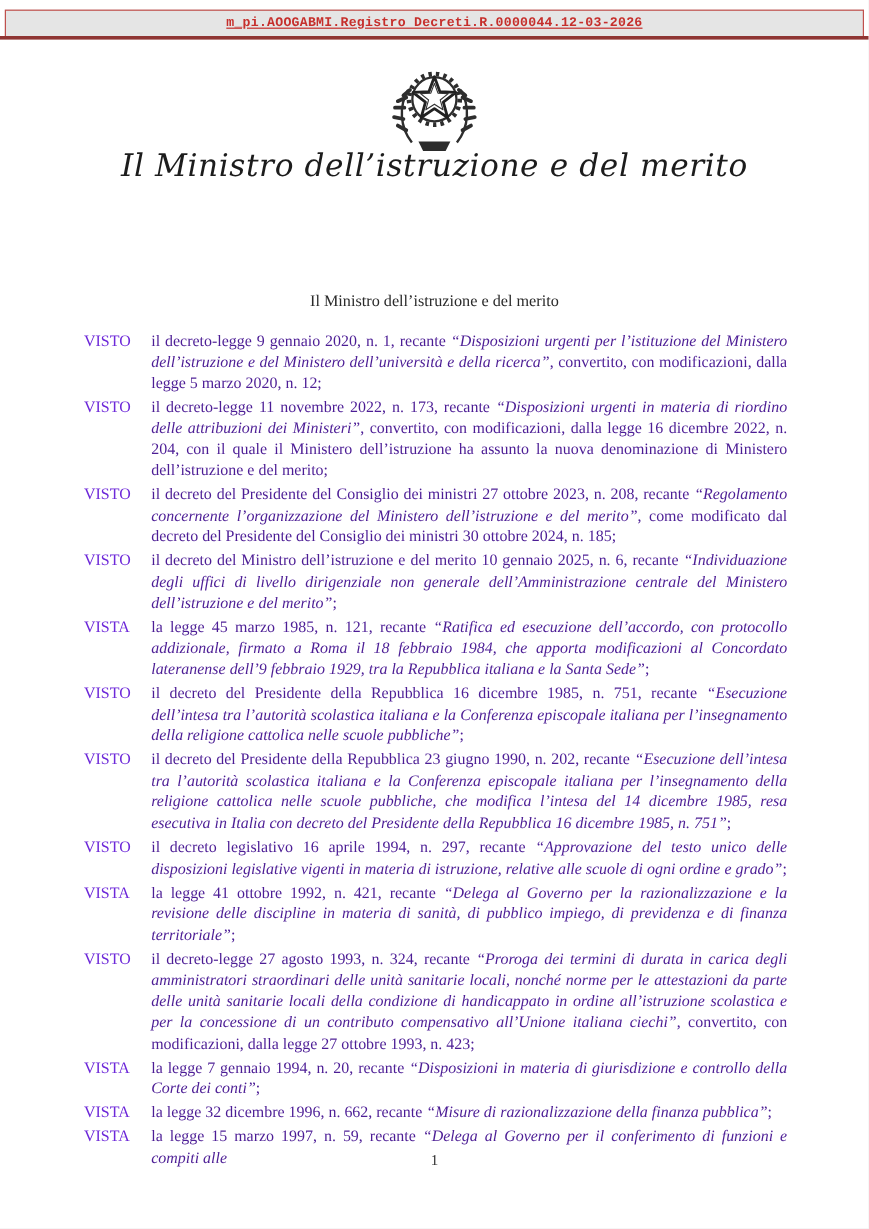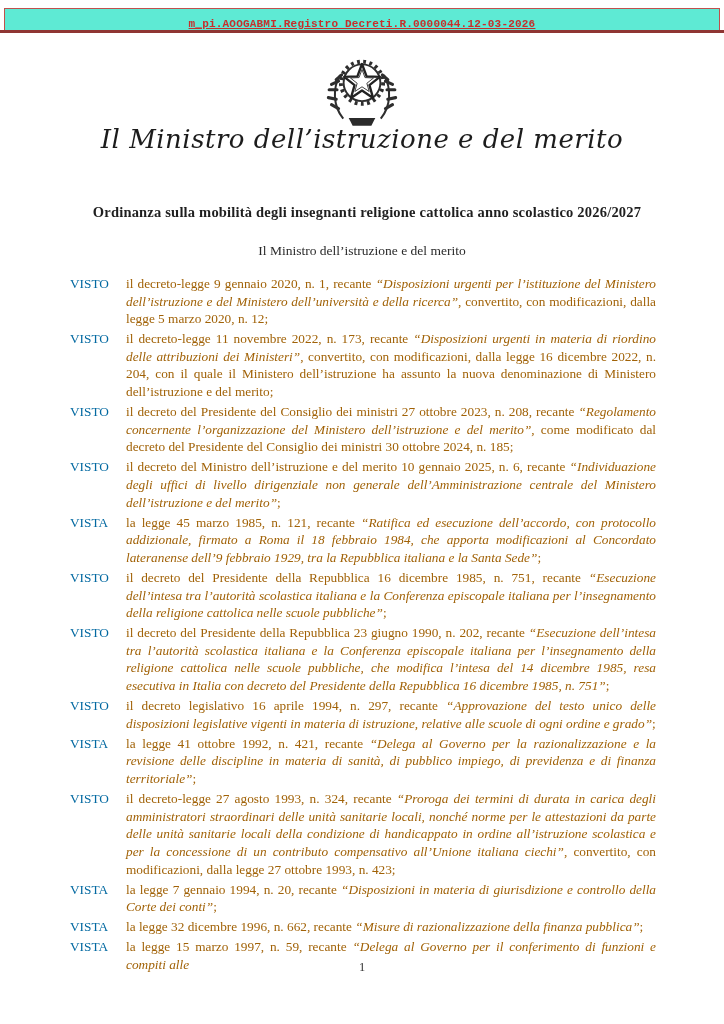--- a/index.html
+++ b/index.html
@@ -5,22 +5,22 @@
   html,body { margin:0; padding:0; background:#e8e8e8; }
   .page {
     position:relative; width:724px; height:1024px; margin:0 auto;
     background:#ffffff; overflow:hidden;
     font-family:"Liberation Serif", serif; color:#222222;
   }
   
   .protocol-box {
     position:absolute; left:4px; right:4px; top:8px; height:21px;
     border:1px solid #c0504d;
-    display:flex; align-items:flex-end; justify-content:center;
-    background:#5eead4;
+    display:flex; align-items:center; justify-content:center;
+    background:#e5e5e5;
   }
   .protocol-text {
     font-family:"Liberation Mono", monospace;
     font-weight:bold; font-size:11px; letter-spacing:0.2px;
     color:#c62f2c; text-decoration:underline;
     white-space:nowrap;
   }
   .header-rule {
     position:absolute; left:0; right:0; top:30px; height:3px;
     background:#8f3533;
@@ -47,24 +47,24 @@
     position:absolute; top:243px; left:0; width:100%;
     text-align:center; font-size:13.5px; color:#2a2a2a;
   }
   
   .recitals {
     position:absolute; top:275px; left:70px; width:586px;
   }
   .recital { display:flex; margin-bottom:2.5px; }
   .recital-label {
     flex:0 0 56px; width:56px;
-    font-size:13.3px; line-height:17.6px; color:#0369a1;
+    font-size:13.3px; line-height:17.6px; color:#6d28d9;
   }
   .recital-text {
-    flex:1; text-align:justify; font-size:13.3px; line-height:17.6px; color:#a16207;
+    flex:1; text-align:justify; font-size:13.3px; line-height:17.6px; color:#4c1d95;
   }
   .recital-text .it { font-style:italic; }
   
   .page-number {
     position:absolute; top:960px; left:0; width:100%;
     text-align:center; font-size:12.5px; color:#333;
   }
 </style>
 </head>
 <body>
@@ -90,21 +90,20 @@
 
       <path d="M74,93 C87,77 88,54 78,37" fill="none" stroke="#2e2e2e" stroke-width="2.6"></path>
       <path d="M80,80 l9,-5 M83,68 l10,-2 M82,56 l10,0 M80,45 l9,4 M76,37 l7,6" stroke="#2e2e2e" stroke-width="4" stroke-linecap="round"></path>
 
       <path d="M33,92 L67,92 L62,102 L38,102 Z" fill="#2b2b2b"></path>
     </svg>
   </div>
 
   <div class="minister-script">Il Ministro dell’istruzione e del merito</div>
 
-  <div class="doc-title">Ordinanza sulla mobilità degli insegnanti religione cattolica anno scolastico 2026/2027</div>
 
   <div class="doc-subtitle">Il Ministro dell’istruzione e del merito</div>
 
   <div class="recitals" id="recitals">
       <div class="recital">
         <div class="recital-label">VISTO</div>
         <div class="recital-text"><span>il decreto-legge 9 gennaio 2020, n. 1, recante </span><span class="it">“Disposizioni urgenti per l’istituzione del Ministero dell’istruzione e del Ministero dell’università e della ricerca”</span><span>, convertito, con modificazioni, dalla legge 5 marzo 2020, n. 12;</span></div>
       </div>
       <div class="recital">
         <div class="recital-label">VISTO</div>

